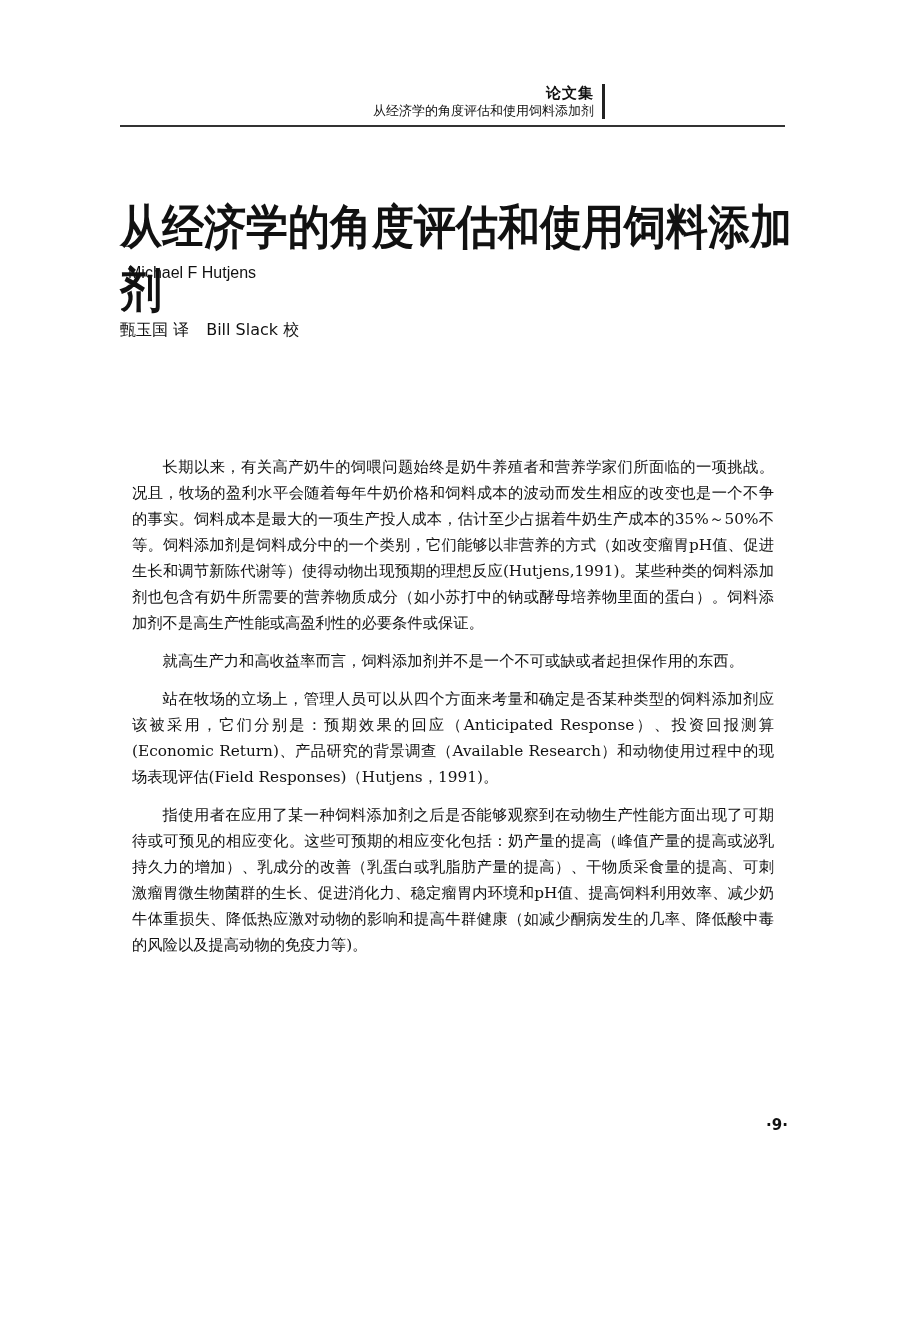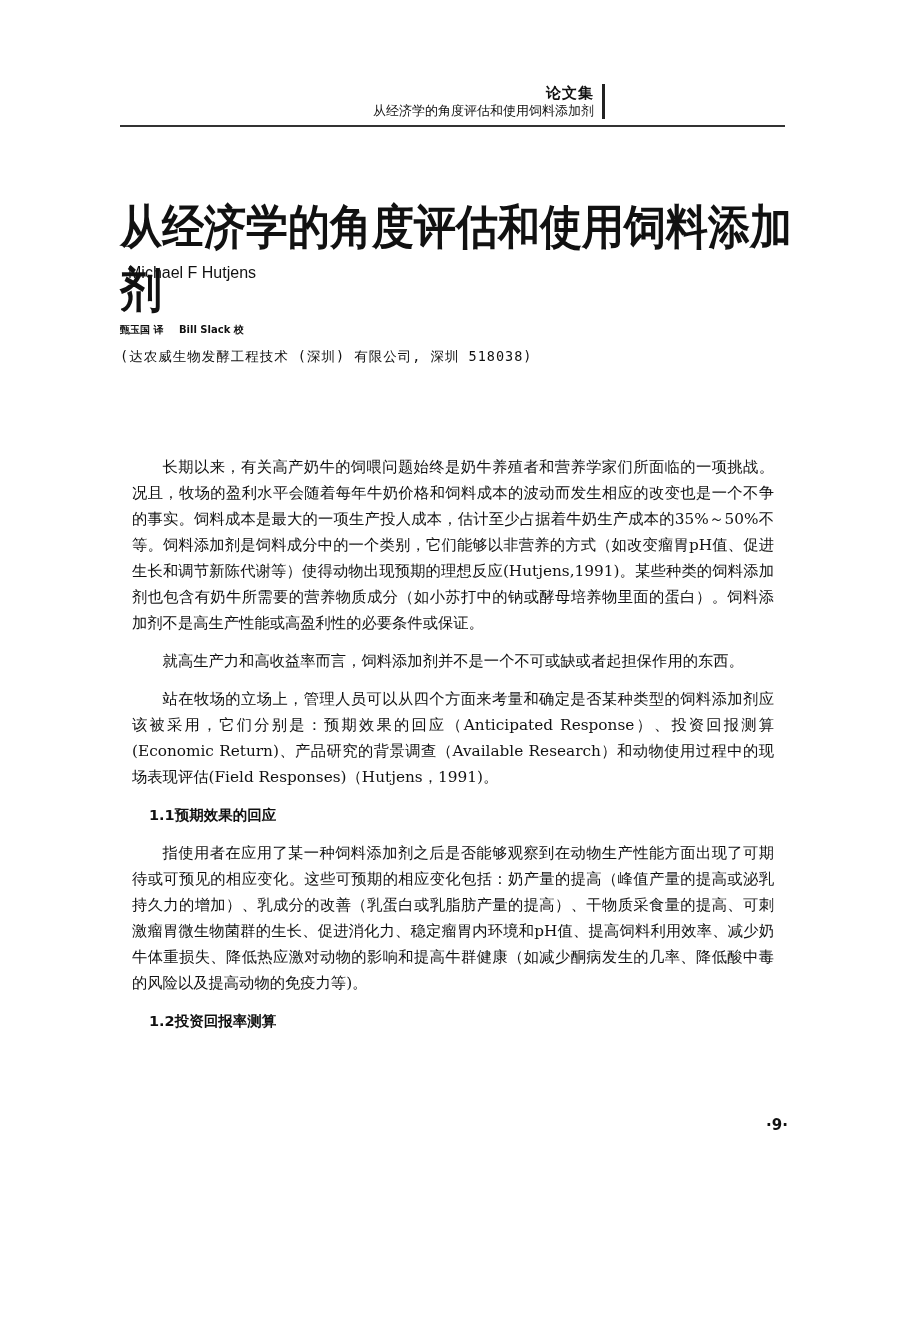--- a/index.html
+++ b/index.html
@@ -39,21 +39,21 @@
     .author-en {
       position: absolute; left: 128px; top: 262px;
       font-family: Liberation Sans, sans-serif; font-size: 16px; line-height: 22px;
     }
     .affil-en {
       position: absolute; left: 120px; top: 288px;
       font-family: "Liberation Sans", sans-serif; font-size: 16px; line-height: 22px;
     }
     .translator-line {
       position: absolute; left: 120px; top: 319px;
-      font-family: "DejaVu Sans", "Liberation Sans", sans-serif; font-size: 10px; line-height: 22px; font-weight: bold;
+      font-family: "DejaVu Sans", "Liberation Sans", sans-serif; font-size: 16px; line-height: 22px;
     }
     .translator-line span { margin-right: 12px; }
     .affil-cn {
       position: absolute; left: 120px; top: 345px;
       font-family: "DejaVu Sans Mono", "Liberation Mono", monospace; font-size: 13.5px; line-height: 22px;
       letter-spacing: 1px;
     }
 
     
     .body {
@@ -85,28 +85,25 @@
     <div class="rh-title">从经济学的角度评估和使用饲料添加剂</div>
   </div>
   <div class="header-rule"></div>
 
   <div class="article-title">从经济学的角度评估和使用饲料添加剂</div>
   <div class="author-en">Michael F Hutjens</div>
   <div class="translator-line">
     <span>甄玉国 译</span>
     <span>Bill Slack 校</span>
   </div>
-  <div class="affil-cn">(达农威生物发酵工程技术 (深圳) 有限公司, 深圳 518038)</div>
 
   <div class="body">
     <p class="para">长期以来，有关高产奶牛的饲喂问题始终是奶牛养殖者和营养学家们所面临的一项挑战。况且，牧场的盈利水平会随着每年牛奶价格和饲料成本的波动而发生相应的改变也是一个不争的事实。饲料成本是最大的一项生产投人成本，估计至少占据着牛奶生产成本的35%～50%不等。饲料添加剂是饲料成分中的一个类别，它们能够以非营养的方式（如改变瘤胃pH值、促进生长和调节新陈代谢等）使得动物出现预期的理想反应(Hutjens,1991)。某些种类的饲料添加剂也包含有奶牛所需要的营养物质成分（如小苏打中的钠或酵母培养物里面的蛋白）。饲料添加剂不是高生产性能或高盈利性的必要条件或保证。</p>
     <p class="para">就高生产力和高收益率而言，饲料添加剂并不是一个不可或缺或者起担保作用的东西。</p>
 
     <p class="para">站在牧场的立场上，管理人员可以从四个方面来考量和确定是否某种类型的饲料添加剂应该被采用，它们分别是：预期效果的回应（Anticipated Response）、投资回报测算(Economic Return)、产品研究的背景调查（Available Research）和动物使用过程中的现场表现评估(Field Responses)（Hutjens，1991)。</p>
 
-    <div class="h2">1.1预期效果的回应</div>
     <p class="para">指使用者在应用了某一种饲料添加剂之后是否能够观察到在动物生产性能方面出现了可期待或可预见的相应变化。这些可预期的相应变化包括：奶产量的提高（峰值产量的提高或泌乳持久力的增加）、乳成分的改善（乳蛋白或乳脂肪产量的提高）、干物质采食量的提高、可刺激瘤胃微生物菌群的生长、促进消化力、稳定瘤胃内环境和pH值、提高饲料利用效率、减少奶牛体重损失、降低热应激对动物的影响和提高牛群健康（如减少酮病发生的几率、降低酸中毒的风险以及提高动物的免疫力等)。</p>
 
-    <div class="h2">1.2投资回报率测算</div>
   </div>
 
   <div class="page-number">·9·</div>
 </div>
 
 </body></html>

